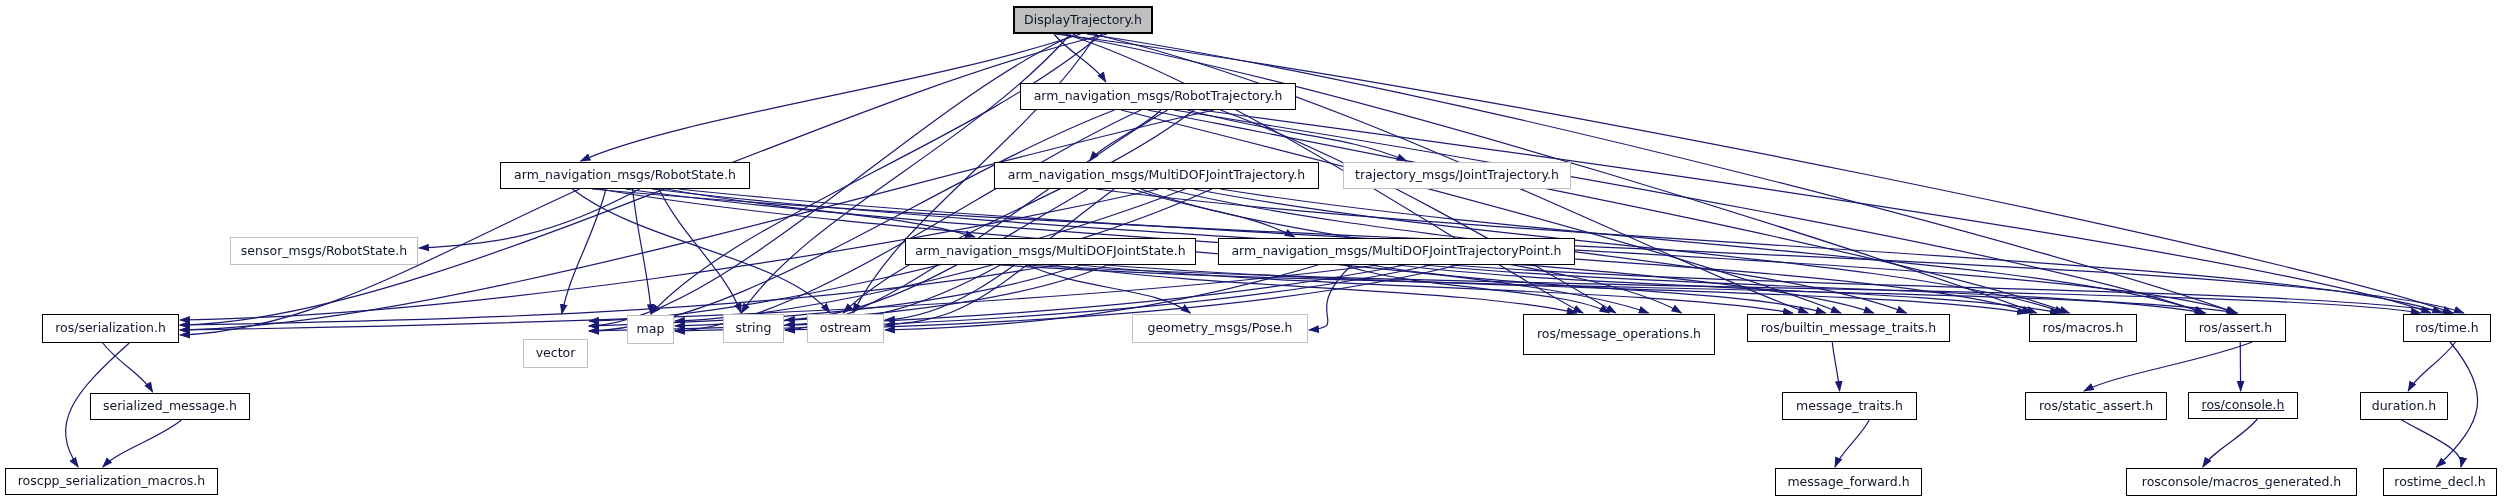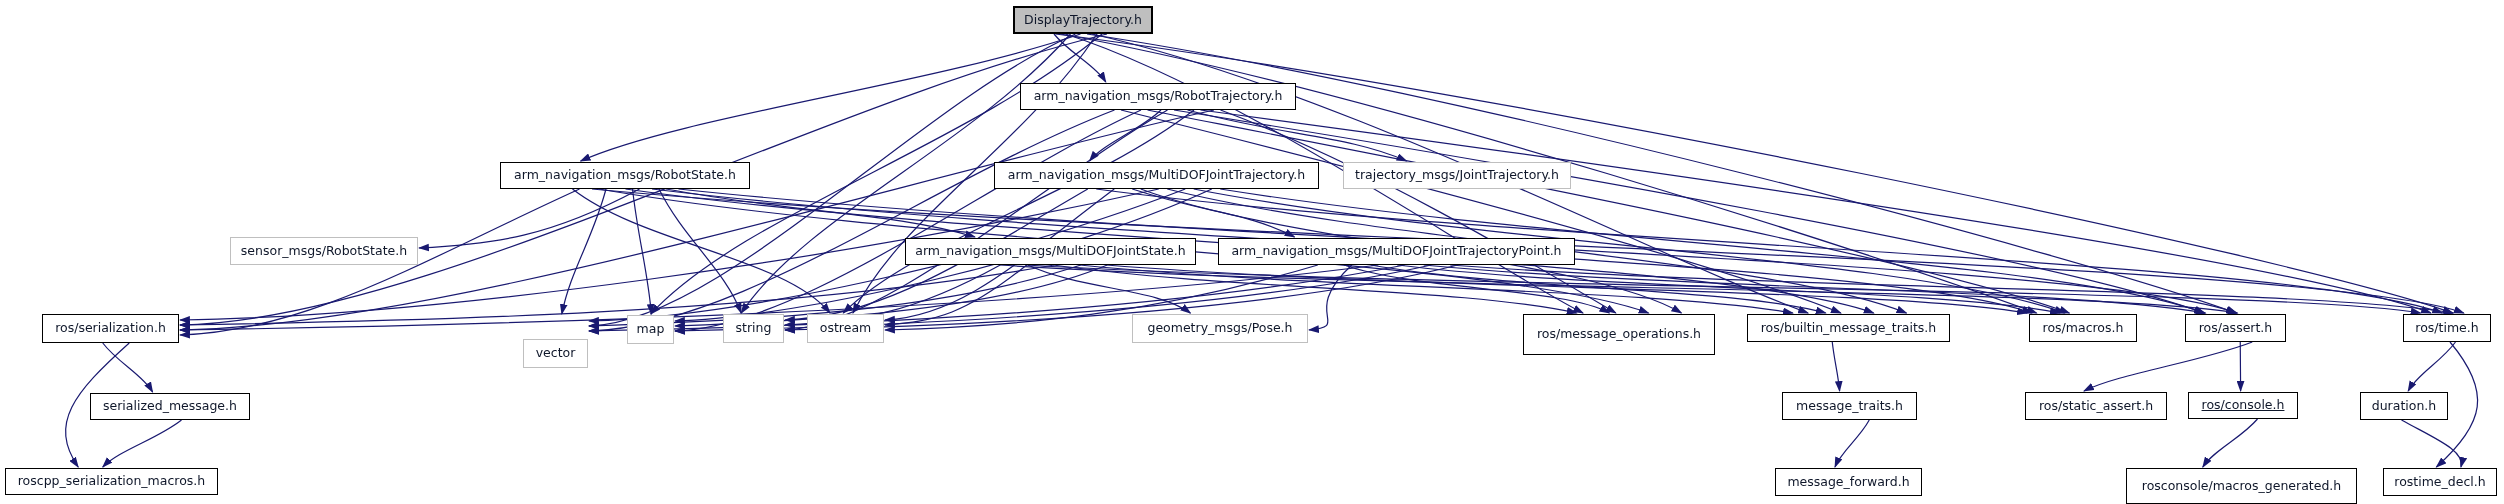--- a/index.html
+++ b/index.html
@@ -140,16 +140,16 @@
       <div class="node doc" style="left: 1985px; top: 314px; width: 108px; height: 28px; margin-left: 44px;">ros/macros.h</div>
       <div class="node doc" style="left: 2185px; top: 314px; width: 101px; height: 28px;">ros/assert.h</div>
       <div class="node doc" style="left: 2403px; top: 314px; width: 88px; height: 28px;">ros/time.h</div>
       <div class="node doc" style="left: 90px; top: 393px; width: 160px; height: 27px;">serialized_message.h</div>
       <div class="node doc" style="left: 1782px; top: 392px; width: 135px; height: 28px;">message_traits.h</div>
       <div class="node doc" style="left: 2025px; top: 392px; width: 142px; height: 28px;">ros/static_assert.h</div>
       <div class="node doc" style="left: 2188px; top: 392px; width: 110px; height: 27px; text-decoration: underline;">ros/console.h</div>
       <div class="node doc" style="left: 2360px; top: 392px; width: 88px; height: 28px;">duration.h</div>
       <div class="node doc" style="left: 5px; top: 468px; width: 213px; height: 27px;">roscpp_serialization_macros.h</div>
       <div class="node doc" style="left: 1775px; top: 468px; width: 147px; height: 28px;">message_forward.h</div>
-      <div class="node doc" style="left: 2126px; top: 468px; width: 231px; height: 36px;">rosconsole/macros_generated.h</div>
+      <div class="node doc" style="left: 2126px; top: 468px; width: 231px; height: 28px;">rosconsole/macros_generated.h</div>
       <div class="node doc" style="left: 2383px; top: 468px; width: 114px; height: 28px;">rostime_decl.h</div>
     </div>
 </div>
 
 </body></html>

